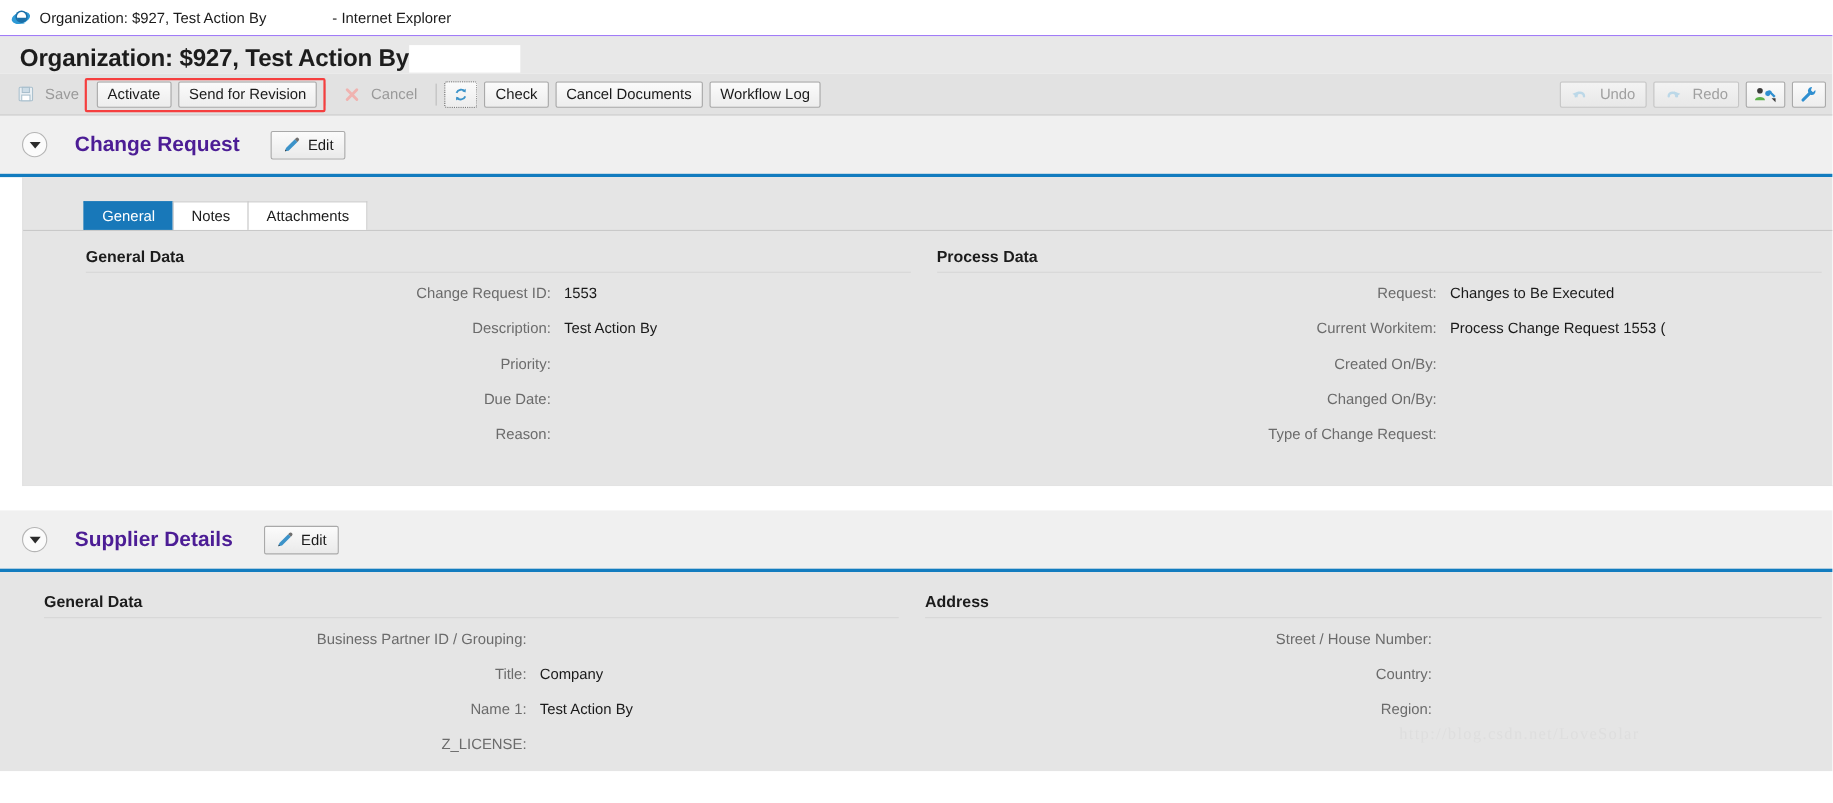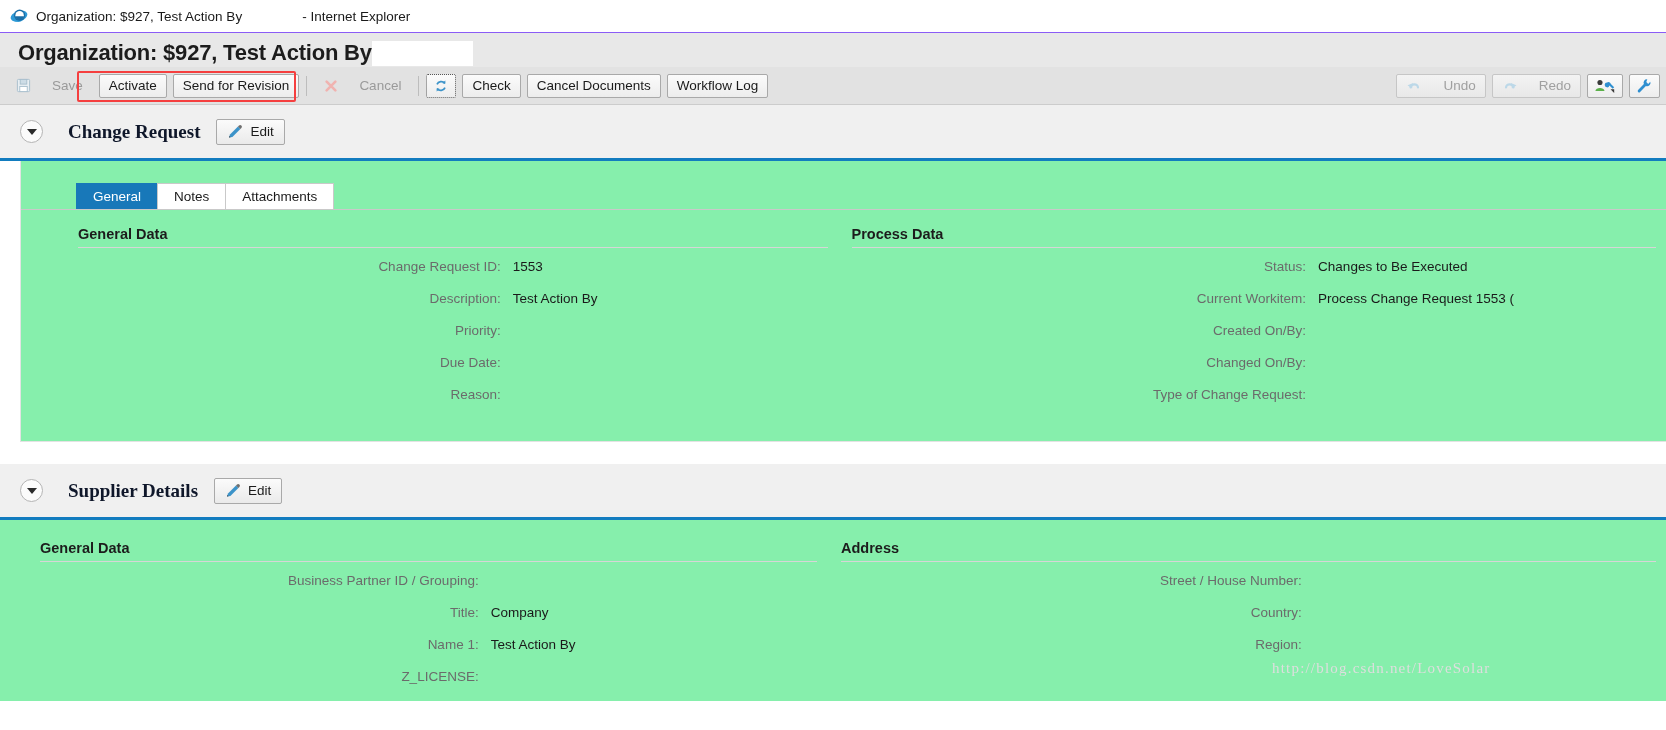--- a/index.html
+++ b/index.html
@@ -74,21 +74,21 @@
   .btn {
     height: 24px;
     background: linear-gradient(to bottom, #fbfbfb 0%, #ededed 100%);
     border: 1px solid #a9a9a9;
     border-radius: 2px;
     font-size: 13.5px;
     color: #1a1a1a;
     padding: 0 9px;
     display: inline-flex;
     align-items: center;
-    gap: 21px;
+    gap: 10px;
     white-space: nowrap;
     cursor: default;
     margin-right: 6px;
   }
   .btn.disabled {
     color: #9a9a9a;
     background: transparent;
     border: 1px solid transparent;
   }
   .btn.disabled.framed {
@@ -143,41 +143,40 @@
   }
   .caret-down {
     width: 0; height: 0;
     border-left: 5px solid transparent;
     border-right: 5px solid transparent;
     border-top: 6px solid #2b2b2b;
   }
   .section-title {
     font-size: 19px;
     font-weight: bold;
-    color: #0f172a;
-    margin-right: 16px;
-    white-space: nowrap;
-    font-family: Liberation Serif, serif;
+    color: #4c1d95;
+    margin-right: 28px;
+    white-space: nowrap;
   }
   .edit-btn {
     height: 26px;
     min-width: 66px;
     background: linear-gradient(to bottom, #fbfbfb 0%, #eaeaea 100%);
     border: 1px solid #a9a9a9;
     border-radius: 2px;
     display: inline-flex;
     align-items: center;
     gap: 7px;
     padding: 0 10px;
     font-size: 13.5px;
     color: #1a1a1a;
   }
 
   .section-body {
-    background: #86efac;
+    background: #e5e5e5;
     padding: 0 0 0 0;
   }
 
   
   .tabstrip {
     display: flex;
     padding: 22px 0 0 55px;
     align-items: flex-end;
   }
   .tab {
@@ -453,21 +452,21 @@
           </div>
         </div>
       </div>
 
       <div class="col right">
         <div class="col-inner">
           <div class="grp-title">Process Data</div>
           <div class="grp-rule"></div>
 
           <div class="frow">
-            <div class="flabel">Status:</div>
+            <div class="flabel">Request:</div>
             <div class="fvalue">Changes to Be Executed</div>
           </div>
           <div class="frow">
             <div class="flabel">Current Workitem:</div>
             <div class="fvalue">Process Change Request 1553 (</div>
           </div>
           <div class="frow">
             <div class="flabel">Created On/By:</div>
             <div class="fvalue"></div>
           </div>

